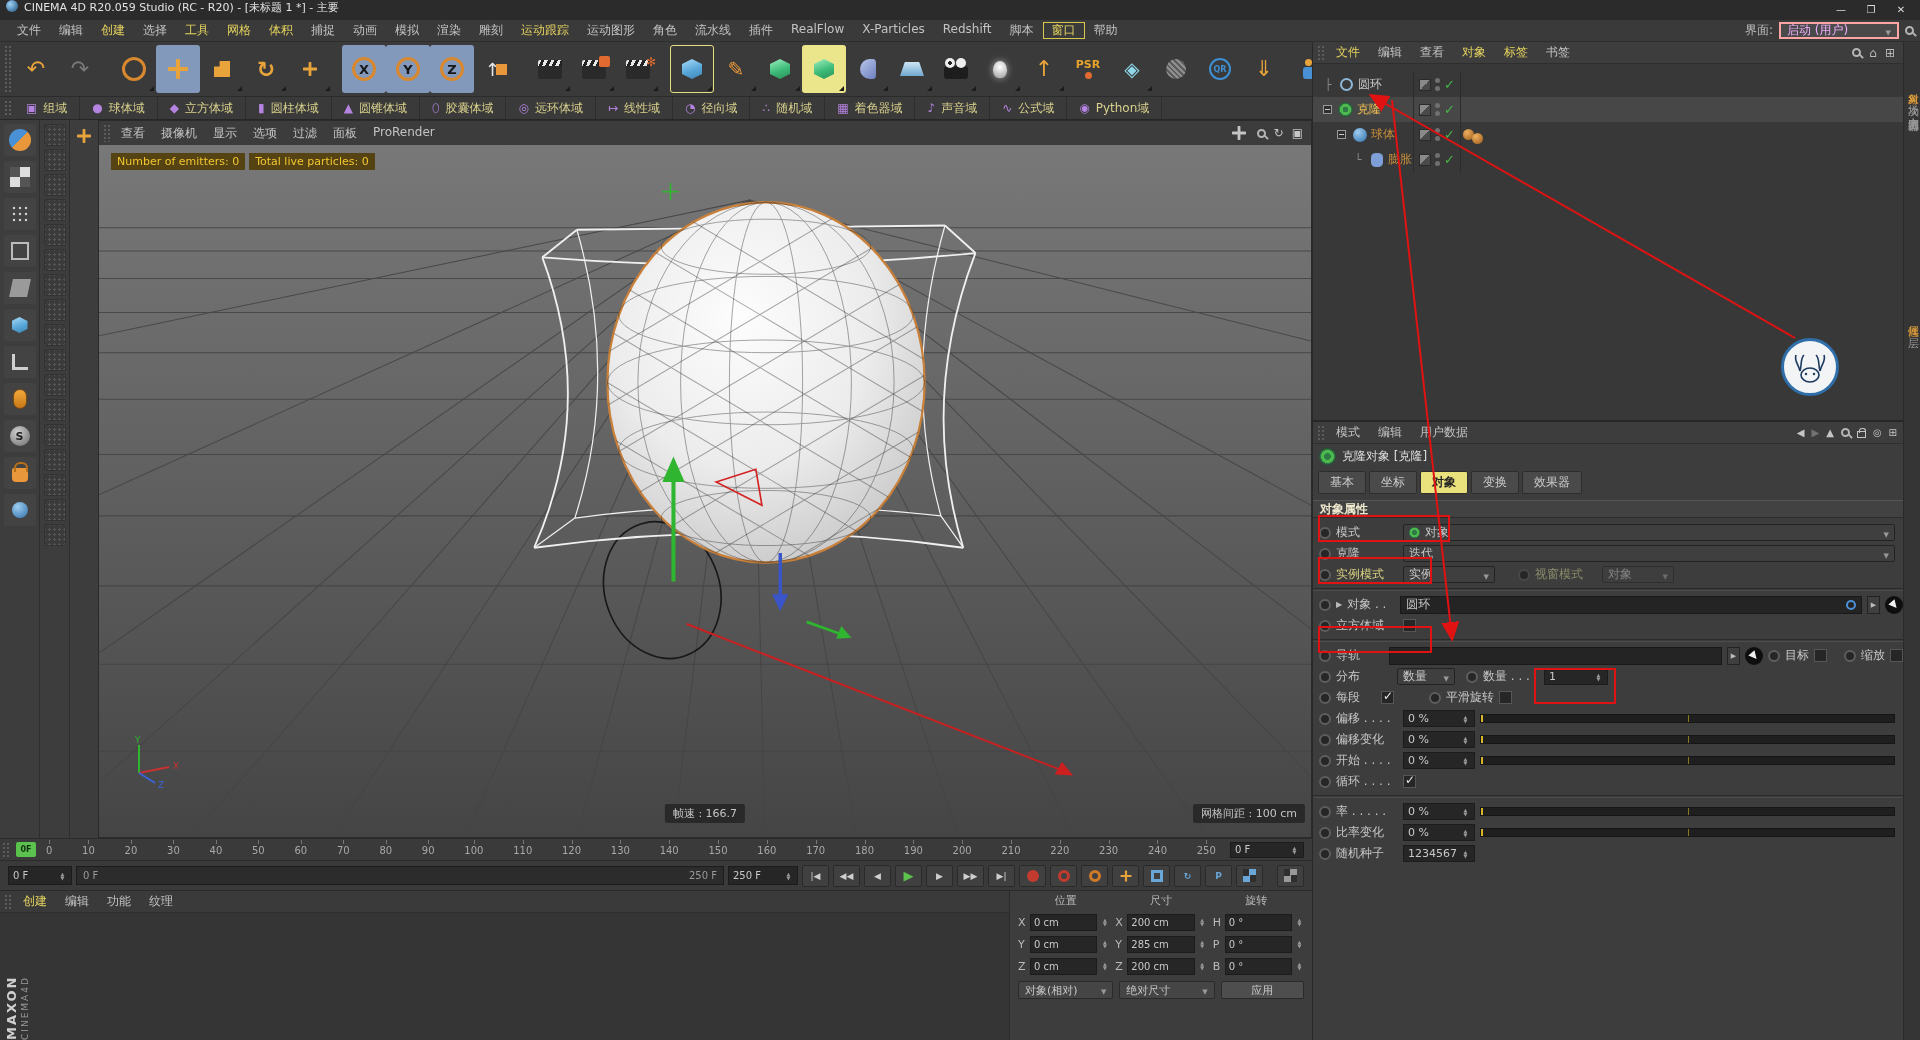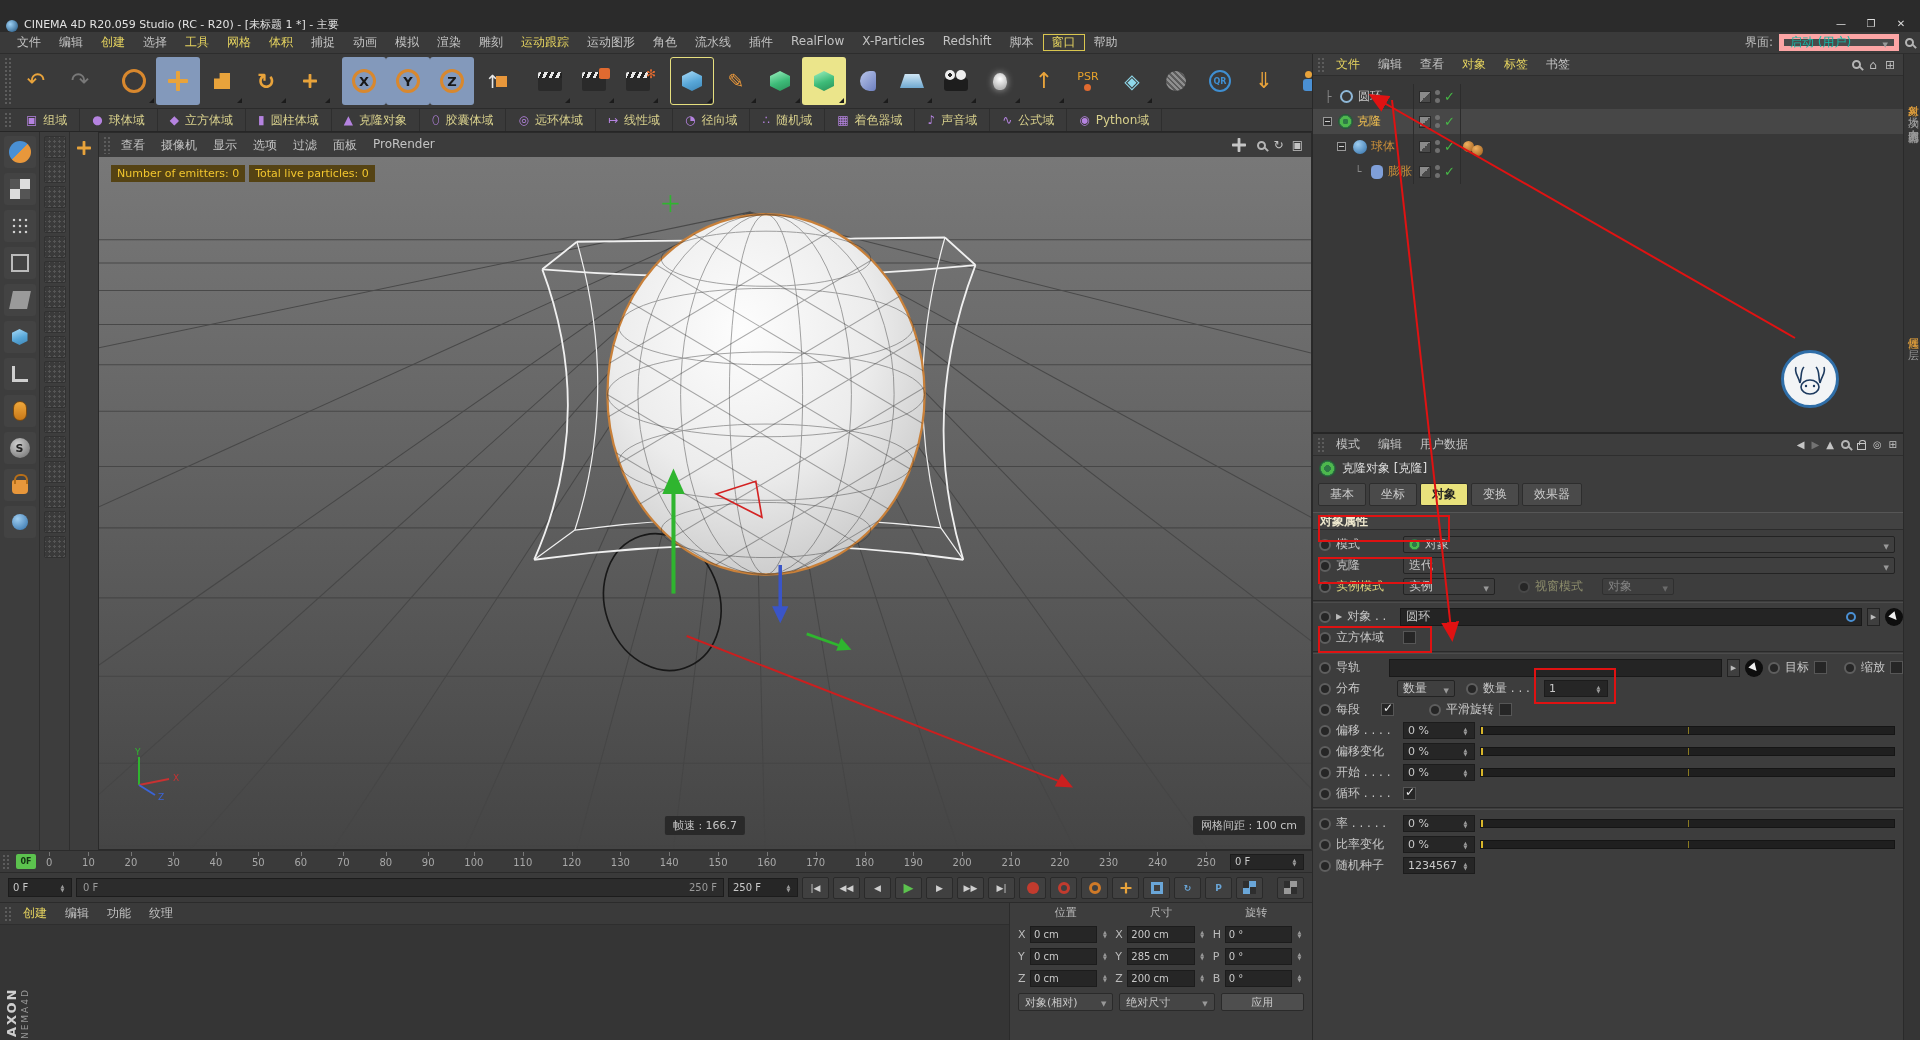--- a/index.html
+++ b/index.html
@@ -1,29 +1,29 @@
 <!DOCTYPE html>
 <html><head>
 <meta charset="utf-8">
 <style>
 *{box-sizing:border-box;margin:0;padding:0}
 html,body{width:1920px;height:1040px;overflow:hidden}
 body{background:#3d3d3d;font-family:"DejaVu Sans",sans-serif;font-size:12px;color:#c9c9c9;position:relative}
 
-.titlebar{height:32px;background:#2b2b2b;display:flex;align-items:flex-end;padding:0 4px;font-size:11px;color:#e2e2e2}
+.titlebar{height:20px;background:#2b2b2b;display:flex;align-items:flex-start;padding:0 4px;font-size:11px;color:#e2e2e2}
 .app-icon{width:12px;height:12px;border-radius:50%;background:radial-gradient(circle at 35% 35%,#9ed2f5,#1b4e7a);margin:0 6px 0 2px;flex:none}
 .win-controls{margin-left:auto;display:flex}
 .win-btn{width:30px;height:18px;display:flex;align-items:center;justify-content:center;color:#ddd;font-size:10px}
 
 .menubar{height:22px;background:#3a3a3a;display:flex;align-items:center;padding-left:8px;border-bottom:1px solid #2d2d2d}
 .menu-item{padding:0 9px;color:#c3c3c3;white-space:nowrap}
 .menu-item.hl{color:#e5d35f}
 .menu-item.boxed{color:#e5d35f;outline:1px solid #d9c64f;outline-offset:-1px}
 .iface{margin-left:auto;display:flex;align-items:center;gap:6px;padding-right:6px;color:#bbb}
-.iface-dd{width:120px;height:17px;background:#4a4a4a;border:5px solid #fca5a5;display:flex;align-items:center;padding:0 6px;color:#14b8a6}
+.iface-dd{width:120px;height:17px;background:#4a4a4a;border:2px solid #fca5a5;display:flex;align-items:center;padding:0 6px;color:#f0abfc}
 .iface-dd .caret{margin-left:auto}
 .caret::before{content:"▼";font-size:7px;color:#999}
 .mag{width:9px;height:9px;border:2px solid #b5b5b5;border-radius:50%;position:relative;display:inline-block}
 .mag::after{content:"";position:absolute;width:6px;height:2px;background:#b5b5b5;transform:rotate(45deg);right:-5px;bottom:-2px}
 
 .content{display:flex;height:1000px}
 .left-region{width:1312px;display:flex;flex-direction:column}
 
 .toolbar{height:55px;background:#3a3a3a;border-bottom:1px solid #2b2b2b;display:flex;align-items:center;padding-left:2px}
 .grip{width:8px;align-self:stretch;margin:3px 2px;background:radial-gradient(#5c5c5c 1px,transparent 1.2px);background-size:4px 4px;flex:none}
@@ -41,21 +41,21 @@
 .clap .ov{position:absolute;right:-4px;top:-4px;width:11px;height:11px;background:#e06a30;border-radius:2px}
 .clap .gear{position:absolute;right:-6px;top:-5px;color:#e06a30;font-size:12px}
 .cube{width:20px;height:20px;clip-path:polygon(50% 0,100% 25%,100% 75%,50% 100%,0 75%,0 25%)}
 .cube.blue{background:linear-gradient(160deg,#aadcf8 0%,#58a7d8 55%,#3d85b5 100%)}
 .cube.green{background:linear-gradient(160deg,#9ef0c0 0%,#3dbb78 55%,#2a9159 100%)}
 .cage{outline:1px dashed #dcdcdc;outline-offset:2px}
 .bulb{width:14px;height:17px;border-radius:50% 50% 42% 42%;background:radial-gradient(circle at 50% 35%,#fff,#b5b5b5 75%);box-shadow:0 0 7px rgba(255,255,255,.55)}
 .camico{width:24px;height:13px;background:#1d1d1d;border-radius:3px;position:relative;margin-top:6px}
 .camico::before{content:"";position:absolute;top:-8px;left:1px;width:10px;height:10px;border-radius:50%;background:radial-gradient(circle at 50% 50%,#222 28%,#eee 30%);box-shadow:11px 0 0 0 #eee}
 .floorico{width:24px;height:14px;background:linear-gradient(#cfe6f5,#6fa8cf);clip-path:polygon(20% 0,80% 0,100% 100%,0 100%);position:relative}
-.psr{color:#e8a32b;font-weight:normal;font-size:11px;line-height:1;text-align:center}
+.psr{color:#e8a32b;font-weight:bold;font-size:11px;line-height:1;text-align:center}
 .psr i{display:block;width:7px;height:7px;border-radius:50%;background:#e06a30;margin:2px auto 0;font-style:normal}
 .fieldico{color:#8fd8ea;font-size:20px;line-height:1}
 .volico{width:20px;height:20px;border-radius:50%;background:repeating-linear-gradient(45deg,#8e8e8e 0 2px,#5c5c5c 2px 4px)}
 .qr{width:22px;height:22px;border:2px solid #3f8fd2;border-radius:50%;color:#3f8fd2;font-size:8px;font-weight:bold;display:flex;align-items:center;justify-content:center}
 .chr{width:10px;height:20px;position:relative}
 .chr::before{content:"";position:absolute;top:0;left:2px;width:7px;height:7px;border-radius:50%;background:#e8a33b}
 .chr::after{content:"";position:absolute;top:8px;left:0;width:11px;height:12px;border-radius:3px;background:#4a90d4}
 .penico{color:#e8973b;font-size:20px}
 .benddef{width:16px;height:20px;border-radius:60% 20% 20% 60%/50% 20% 20% 50%;background:linear-gradient(135deg,#b9c6ea,#6d7fc0)}
 .cross{width:20px;height:20px;position:relative}
@@ -386,21 +386,21 @@
           <span>立方体域</span>
         </div>
 
         <div class="fbtn">
           <span class="fico">▮</span>
           <span>圆柱体域</span>
         </div>
 
         <div class="fbtn">
           <span class="fico">▲</span>
-          <span>克隆对象</span>
+          <span>圆锥体域</span>
         </div>
 
         <div class="fbtn">
           <span class="fico">⬯</span>
           <span>胶囊体域</span>
         </div>
 
         <div class="fbtn">
           <span class="fico">◎</span>
           <span>远环体域</span>

